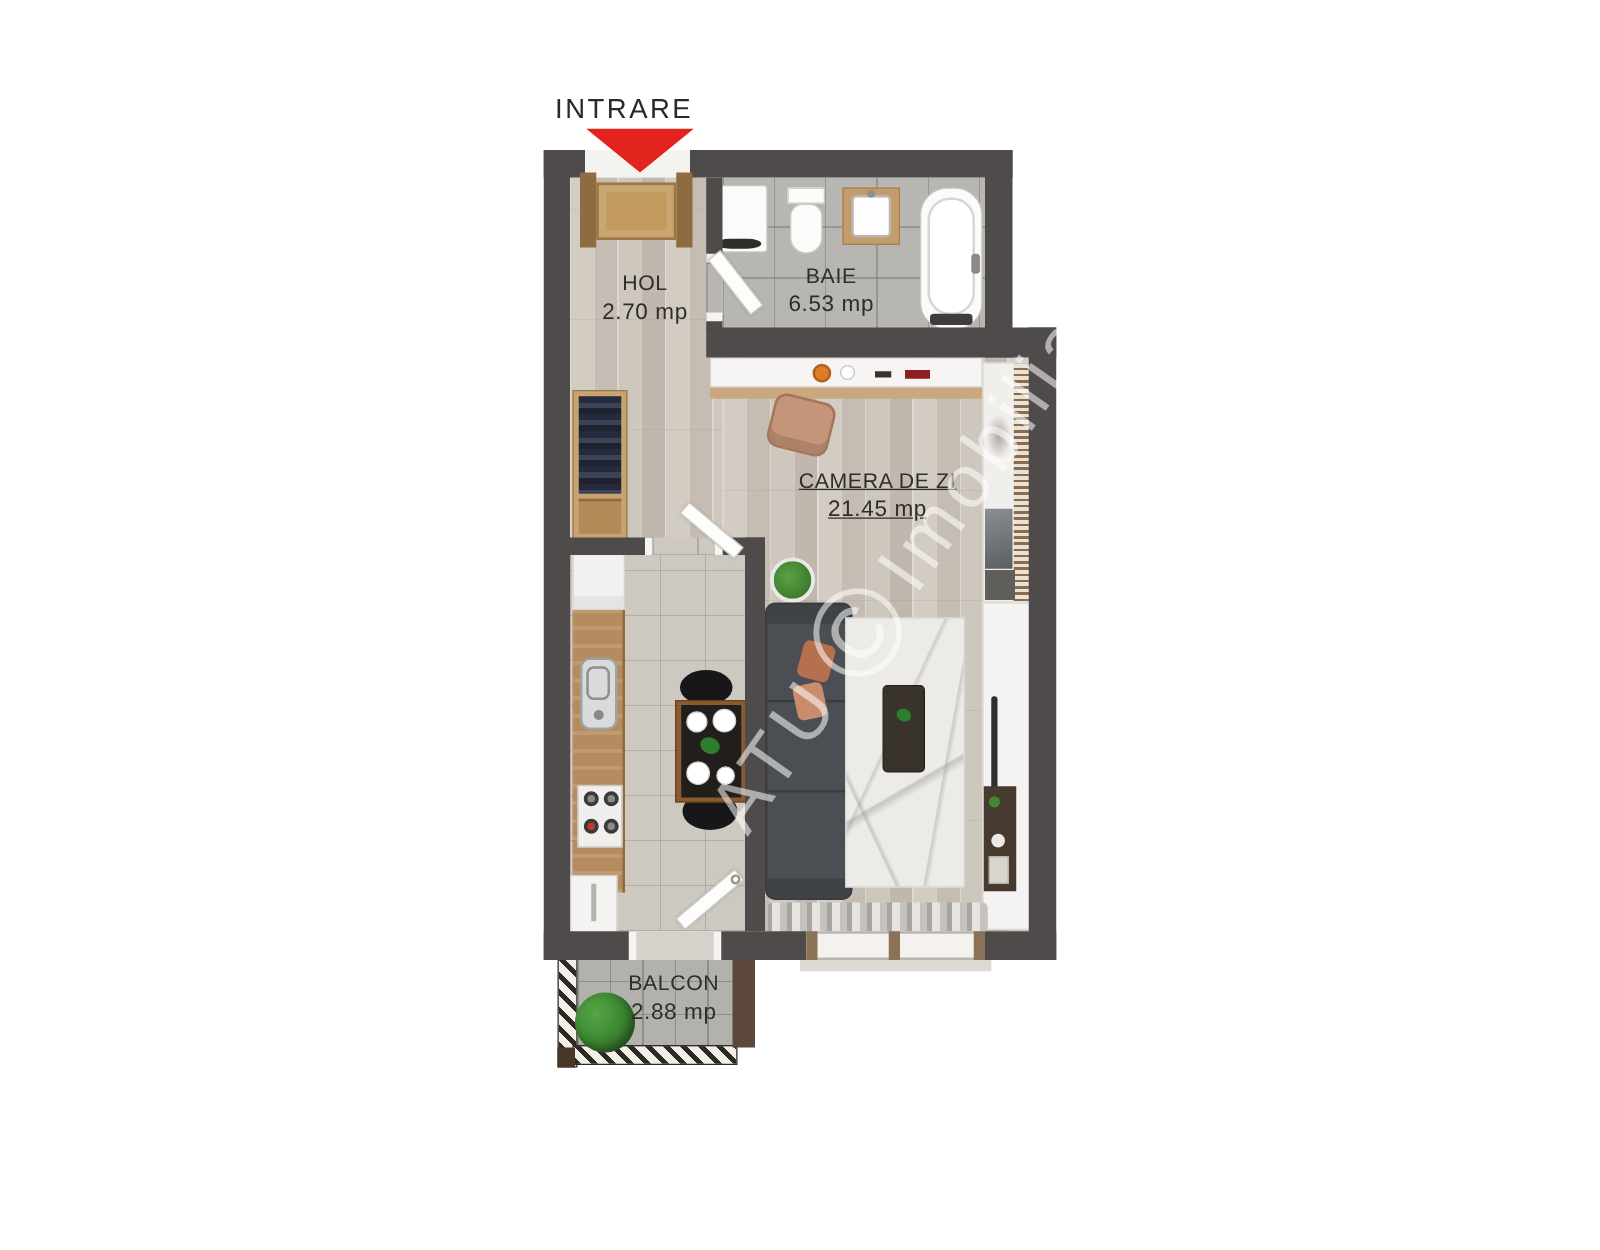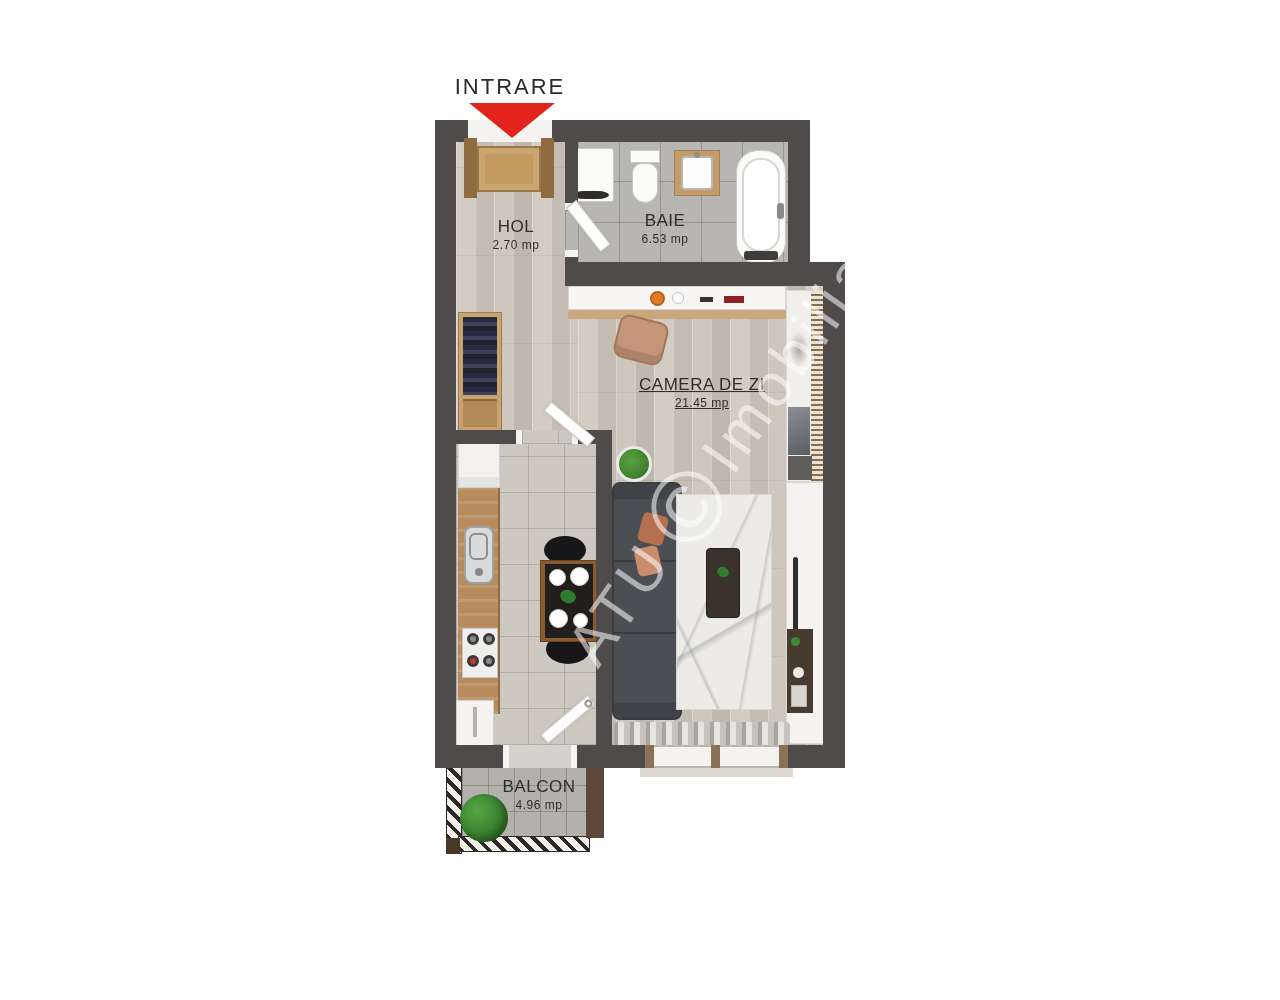--- a/index.html
+++ b/index.html
@@ -26,22 +26,22 @@
         repeating-linear-gradient(0deg, rgba(120,118,114,.6) 0 1px, transparent 1px 26px),
         repeating-linear-gradient(90deg, rgba(120,118,114,.6) 0 1px, transparent 1px 26px);}
   .hatch{background:repeating-linear-gradient(45deg,#2c2926 0 4px,#f2efe9 4px 10px);border:1px solid #2c2926;}
   .leaf{background:#fdfdfc;border:1px solid #c8c5c0;box-shadow:0 0 2px rgba(0,0,0,.25);}
   .jamb{background:#f6f4f0;}
   .fx{background:#fbfbfa;border:1px solid #c9c7c3;}
   
   .lbl{display:flex;flex-direction:column;align-items:center;justify-content:flex-start;
        color:#2f2d2a;letter-spacing:.5px;z-index:40;}
   .lbl .nm{font-size:17px;line-height:1.3;white-space:nowrap;}
-  .lbl .ar{font-size:12px;line-height:1.3;white-space:nowrap;}
-  .entr{font-size:22px;letter-spacing:2px;color:#2b2a28;text-align:center;z-index:40;}
+  .lbl .ar{font-size:18px;line-height:1.3;white-space:nowrap;}
+  .entr{font-size:22px;letter-spacing:2px;color:#2b2a28;z-index:40;}
   .arrow{width:0;height:0;border-left:43px solid transparent;border-right:43px solid transparent;
          border-top:35px solid var(--arrow_red,#e2241d);z-index:41;}
   
   .wm{left:740px;top:430px;transform:translate(-50%,-50%) rotate(-55deg);
       display:flex;align-items:center;gap:14px;color:rgba(255,255,255,.55);
       white-space:nowrap;z-index:60;font-weight:500;}
   .wm .t{font-size:60px;letter-spacing:6px;}
   .wm .c{font-size:100px;font-weight:400;line-height:1;}
   .z2{z-index:2}.z3{z-index:3}.z4{z-index:4}
 </style>
@@ -195,21 +195,21 @@
   <div class="lbl" style="left:605px;top:210px;width:120px;">
     <span class="nm">BAIE</span>
     <span class="ar">6.53 mp</span>
   </div>
   <div class="lbl" style="left:612px;top:374px;width:180px;text-decoration:underline;">
     <span class="nm">CAMERA DE ZI</span>
     <span class="ar">21.45 mp</span>
   </div>
   <div class="lbl" style="left:478px;top:776px;width:122px;justify-content:center;">
     <span class="nm">BALCON</span>
-    <span class="ar">4.96 mp</span>
+    <span class="ar">2.88 mp</span>
   </div>
 
   <div class="wm">
     <span class="t">ATU</span>
     <span class="c">©</span>
     <span class="t">Imobiliare</span>
   </div>
 
 </div>
 

